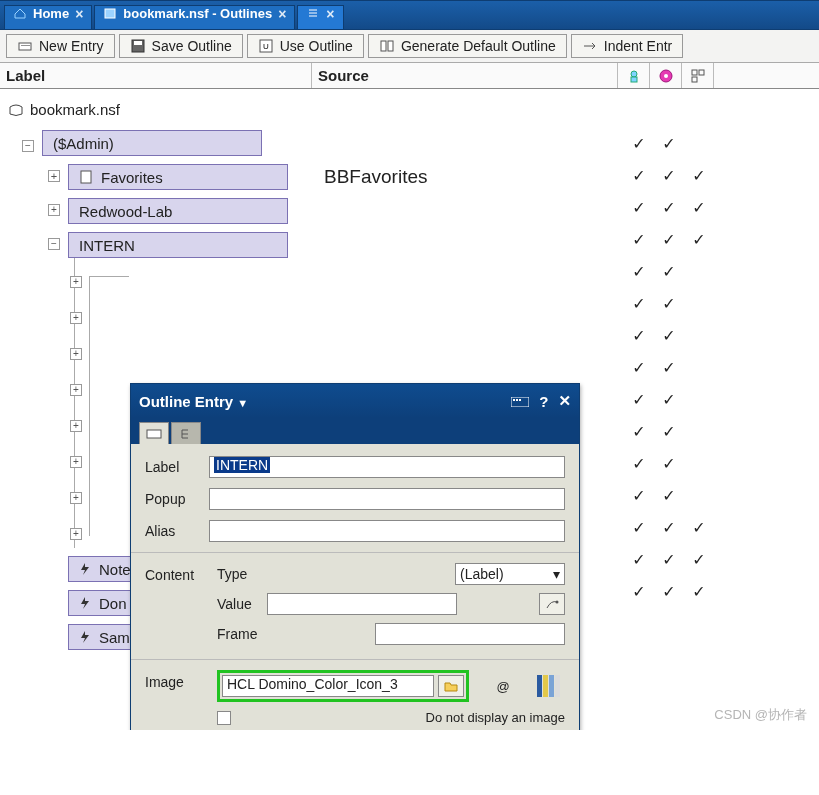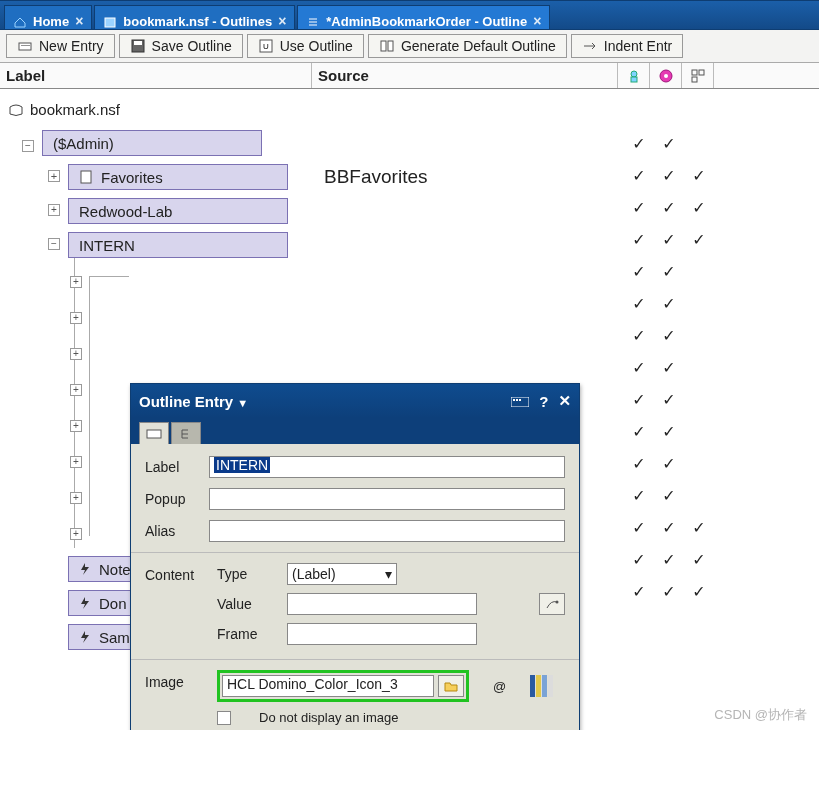--- a/index.html
+++ b/index.html
@@ -1,20 +1,20 @@
 <!DOCTYPE html>
 <html><head>
 <meta charset="utf-8">
 <style>
 * { box-sizing: border-box; font-family: Arial, Helvetica, sans-serif; }
 body { margin: 0; background: #fff; font-size: 13px; color: #222; width: 819px; }
 
 
 .tabstrip { display:flex; height:30px; background:linear-gradient(#1b5fa9,#134a88); border-top:1px solid #0e3d72; border-bottom:1px solid #0e3d72; align-items:center; padding-left:4px; }
-.tab { display:flex; align-items:flex-end; background:#1f6ec1; color:#fff; font-weight:bold; height:24px; margin:3px 2px 0 0; padding:0 8px; border:1px solid #0e3d72; border-bottom:none; gap:6px; }
+.tab { display:flex; align-items:flex-start; background:#1f6ec1; color:#fff; font-weight:bold; height:24px; margin:3px 2px 0 0; padding:0 8px; border:1px solid #0e3d72; border-bottom:none; gap:6px; }
 .tab.sel { background:#2479d4; }
 .tabclose { font-family:Arial; font-size:14px; opacity:.85; cursor:default; }
 .tabico { width:14px; height:14px; display:inline-flex; align-items:center; justify-content:center; }
 
 
 .toolbar { display:flex; align-items:center; gap:4px; background:#f3f3f2; border-bottom:1px solid #aaa; padding:4px 6px; }
 .tbtn { display:inline-flex; align-items:center; gap:6px; background:#f5f5f2; border:1px solid #999; padding:3px 10px; font-size:14px; }
 .tbtn .ico { width:16px; height:16px; display:inline-block; }
 
 
@@ -51,21 +51,21 @@
 .dlg-tab.dark{ background:#b7b7ad;}
 .dlg-body{ padding:12px 14px 18px;}
 .fldrow{ display:flex; align-items:center; gap:10px; margin-bottom:10px;}
 .fldrow label{ width:54px; font-size:14px;}
 .fld{ flex:1; height:22px; background:#fff; border:1px solid #888; padding:0 4px; font-size:14px;}
 .seltxt{ background:#0a3a8a; color:#fff; padding:0 2px; }
 .sep{ height:1px; background:#bbb; margin:6px -14px 10px;}
 .grp{ display:flex; gap:12px; align-items:flex-start; margin-bottom:6px;}
 .grp .glabel{ width:60px; font-size:14px; padding-top:4px;}
 .grp .gbody{ flex:1;}
-.subrow{ display:flex; align-items:center; gap:24px; margin-bottom:8px;}
+.subrow{ display:flex; align-items:center; gap:4px; margin-bottom:8px;justify-content:space-between;}
 .subrow .slabel{ width:46px; font-size:14px;}
 .ddl{ display:flex; align-items:center; border:1px solid #888; background:#fff; height:22px; padding:0 4px; width:110px; justify-content:space-between; font-size:14px;}
 .sbtn{ width:26px; height:22px; border:1px solid #888; background:#f0f0e8; display:flex; align-items:center; justify-content:center;}
 .hl{ border:3px solid #21c321; padding:2px; display:inline-flex; align-items:center; gap:4px;}
 .cb{ width:14px; height:14px; background:#fff; border:1px solid #888; display:inline-block; margin-right:4px; vertical-align:middle;}
 .wave{ width:28px; height:22px; display:inline-flex;}
 .wave span{ width:5px; margin-right:1px;}
 .w1{ background:#2a5aa0;} .w2{ background:#e2c84a;} .w3{ background:#7aa3d6;} .w4{ background:#dcdcdc;}
 
 .watermark{ position:absolute; right:12px; bottom:6px; color:#b5b5b5; font-size:13px;}
@@ -93,21 +93,20 @@
       </span>
     <span>bookmark.nsf - Outlines</span>
     <span class="tabclose">×</span>
   </div>
   <div class="tab sel">
     <span class="tabico">
         <svg width="12" height="12">
           <path d="M2 3h8M2 6h8M2 9h8" stroke="#fff"></path>
         </svg>
       </span>
-    <span>*AdminBookmarkOrder - Outline</span>
     <span class="tabclose">×</span>
   </div>
 </div>
 
 <div class="toolbar">
   <div class="tbtn">
       <span class="ico">
         <svg width="16" height="16">
           <rect x="2" y="5" width="12" height="7" fill="#fff" stroke="#555"></rect>
           <text x="4" y="10" font-size="9" fill="#555">—</text>

